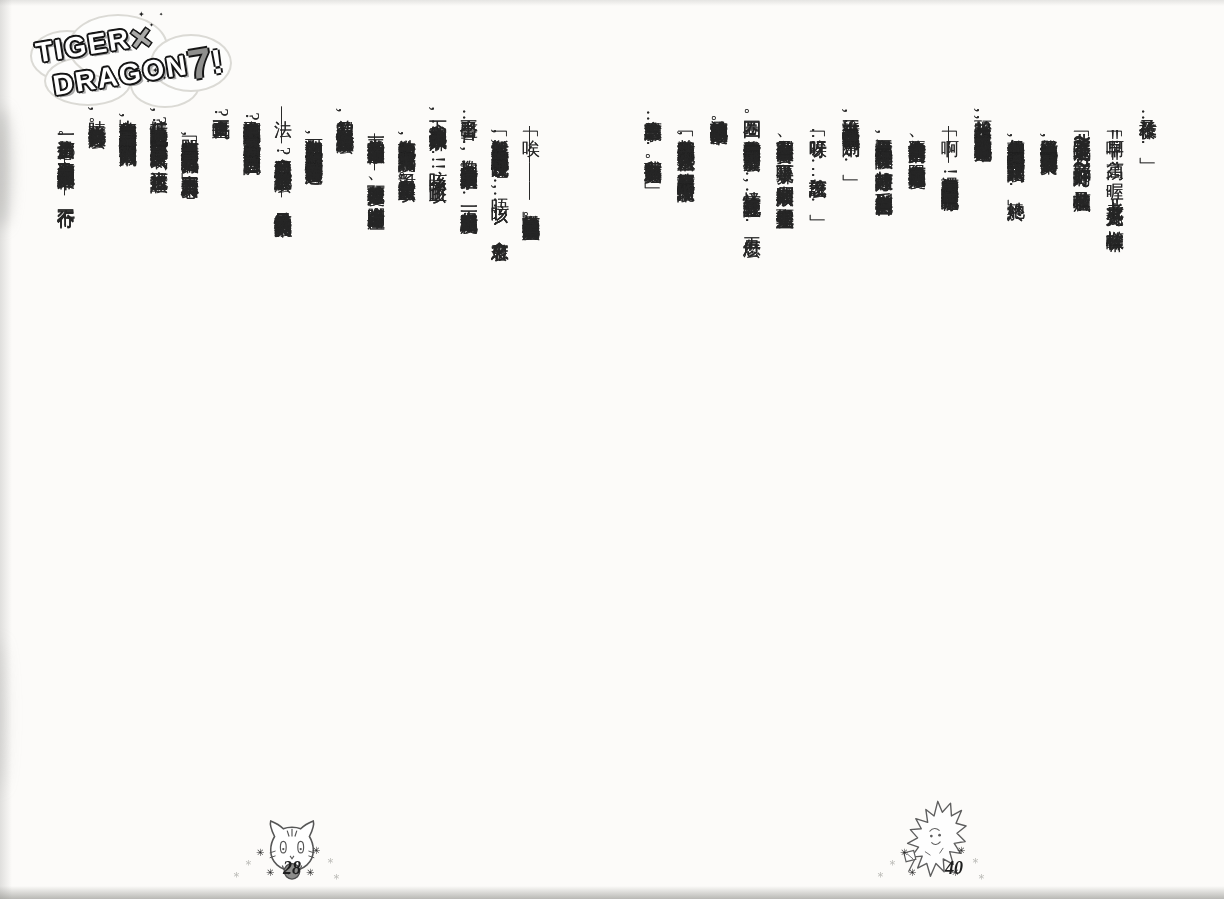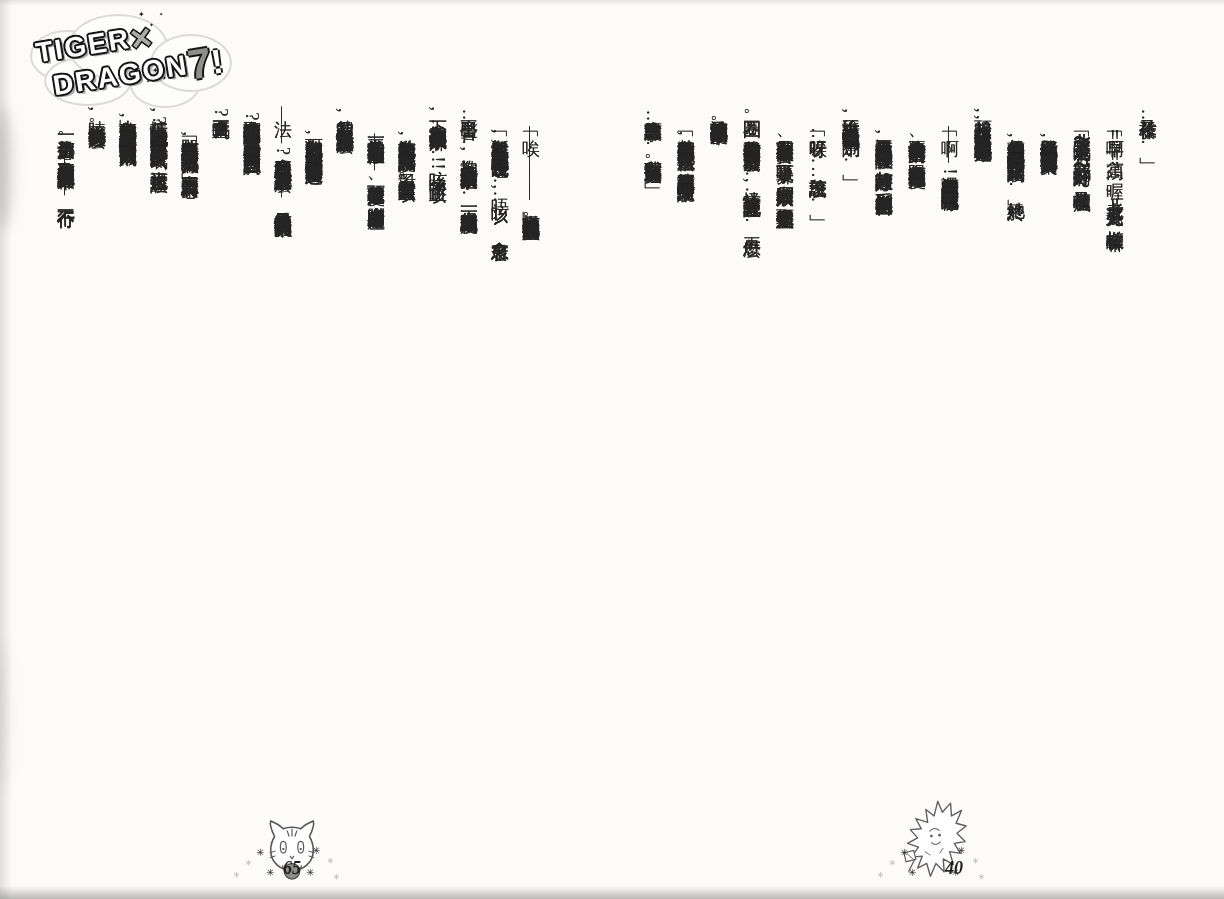--- a/index.html
+++ b/index.html
@@ -144,21 +144,21 @@
     <path d="M26 15 L28 21 M31 13 L31 21 M36 15 L34 21" stroke="#565656" stroke-width="1.2" fill="none"></path>
     <ellipse cx="22" cy="32" rx="3" ry="6" fill="#fff" stroke="#565656" stroke-width="1.2"></ellipse>
     <ellipse cx="40" cy="32" rx="3" ry="6" fill="#fff" stroke="#565656" stroke-width="1.2"></ellipse>
     <circle cx="22" cy="34" r="1.2" fill="#565656"></circle>
     <circle cx="40" cy="34" r="1.2" fill="#565656"></circle>
     <path d="M29 41 L31 44 L33 41" fill="none" stroke="#565656" stroke-width="1.1"></path>
     <path d="M8 38 L14 36 M8 43 L14 41 M54 38 L48 36 M54 43 L48 41" stroke="#565656" stroke-width="1"></path>
     <circle cx="31" cy="57" r="8" fill="#8d8d8b" stroke="#4e4e4e" stroke-width="1.4"></circle>
     <path d="M21 51 Q23 58 28 60 M41 51 Q39 58 34 60" fill="none" stroke="#565656" stroke-width="1.3"></path>
   </svg>
-  <span id="num41" class="pagenum">65</span>
+  <span id="num41" class="pagenum">28</span>
   <span class="spark dark sp41a">✳</span>
   <span class="spark light sp41b">＊</span>
   <span class="spark dark sp41c">✳</span>
   <span class="spark light sp41d">＊</span>
   <span class="spark dark sp41e">✳</span>
   <span class="spark light sp41f">＊</span>
   <span class="spark dark sp41g">✳</span>
   <span class="spark light sp41h">＊</span>
 
   <svg id="tiger-doodle" class="doodle" width="64" height="92" viewBox="0 0 70 95">

